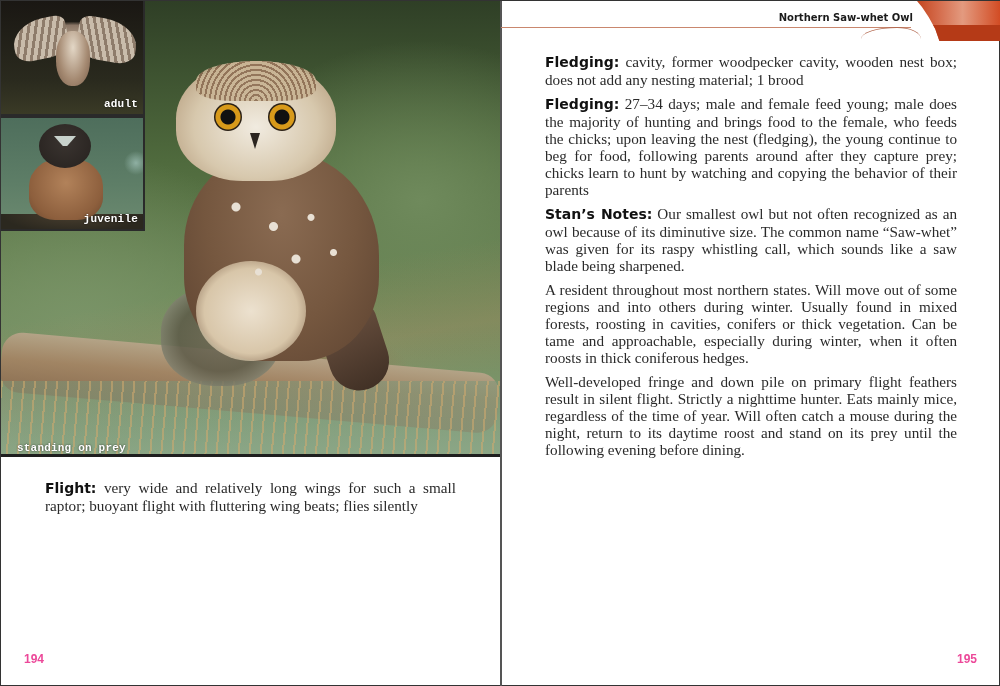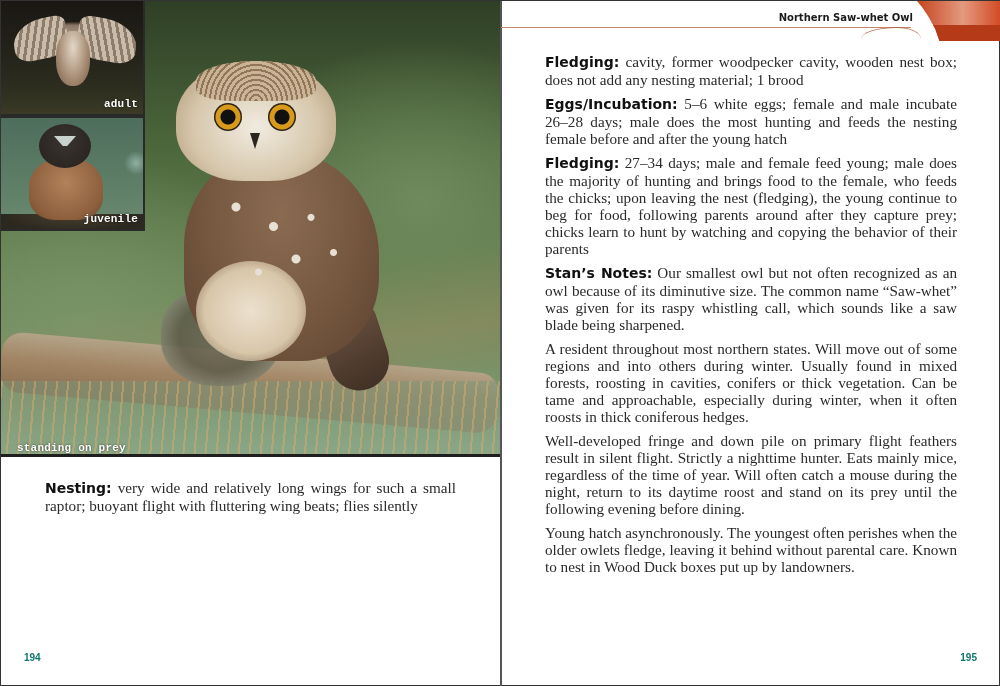--- a/index.html
+++ b/index.html
@@ -99,21 +99,21 @@
     .header-rule-curve { position: absolute; left: 360px; top: 26px; width: 60px; height: 12px;
       border-top: 1px solid #b46b52; border-radius: 60% 40% 0 0 / 100% 100% 0 0; }
     .header-title { position: absolute; right: 87px; top: 11px; font-family: "DejaVu Sans", sans-serif;
       font-weight: bold; font-size: 10px; color: #1a1a1a; }
     .banner { position: absolute; left: 416px; top: 0; width: 83px; height: 40px;
       clip-path: polygon(0 0, 100% 0, 100% 100%, 27% 100%, 22% 70%, 14% 40%, 6% 15%);
       background: linear-gradient(180deg, transparent 0 24px, #b53a17 24px 40px),
                   linear-gradient(90deg, #c4461f 0%, #d46a4a 25%, #e39a7f 55%, #d24c24 100%); }
 
     .page-number { position: absolute; top: 651px; font-family: "Liberation Sans", sans-serif; font-weight: bold;
-      font-size: 10px; color: #0f766e; }
+      font-size: 12px; color: #ec4899; }
     .pn-left { left: 23px; }
     .pn-right { right: 23px; }
   </style>
 </head>
 <body>
 
 <div class="spread">
 
   <div class="page-left">
     <div class="main-photo">
@@ -143,41 +143,39 @@
     </div>
     <div class="inset inset-juvenile">
       <div class="ground"></div>
       <div class="bird"></div>
       <div class="head"></div>
       <div class="brow"></div>
       <span class="caption cap-juvenile">juvenile</span>
     </div>
 
     <div class="left-text">
-      <p class="entry"><span class="entry-label">Nesting:</span><span> very wide and relatively long wings for such a small raptor; buoyant flight with fluttering wing beats; flies silently</span></p>
+      <p class="entry"><span class="entry-label">Flight:</span><span> very wide and relatively long wings for such a small raptor; buoyant flight with fluttering wing beats; flies silently</span></p>
     </div>
 
     <span class="page-number pn-left">194</span>
   </div>
 
   <div class="gutter"></div>
 
   <div class="page-right">
     <div class="header">
       <div class="header-rule"></div>
       <div class="header-rule-curve"></div>
       <span class="header-title">Northern Saw-whet Owl</span>
       <div class="banner"></div>
     </div>
 
     <div class="right-text">
       <p class="entry"><span class="entry-label">Fledging:</span><span> cavity, former woodpecker cavity, wooden nest box; does not add any nesting material; 1 brood</span></p>
-      <p class="entry"><span class="entry-label">Eggs/Incubation:</span><span> 5–6 white eggs; female and male incubate 26–28 days; male does the most hunting and feeds the nesting female before and after the young hatch</span></p>
       <p class="entry"><span class="entry-label">Fledging:</span><span> 27–34 days; male and female feed young; male does the majority of hunting and brings food to the female, who feeds the chicks; upon leaving the nest (fledging), the young continue to beg for food, following parents around after they capture prey; chicks learn to hunt by watching and copying the behavior of their parents</span></p>
       <p class="entry"><span class="entry-label">Stan’s Notes:</span><span> Our smallest owl but not often recognized as an owl because of its diminutive size. The common name “Saw-whet” was given for its raspy whistling call, which sounds like a saw blade being sharpened.</span></p>
       <p class="entry">A resident throughout most northern states. Will move out of some regions and into others during winter. Usually found in mixed forests, roosting in cavities, conifers or thick vegetation. Can be tame and approachable, especially during winter, when it often roosts in thick coniferous hedges.</p>
       <p class="entry">Well-developed fringe and down pile on primary flight feathers result in silent flight. Strictly a nighttime hunter. Eats mainly mice, regardless of the time of year. Will often catch a mouse during the night, return to its daytime roost and stand on its prey until the following evening before dining.</p>
-      <p class="entry">Young hatch asynchronously. The youngest often perishes when the older owlets fledge, leaving it behind without parental care. Known to nest in Wood Duck boxes put up by landowners.</p>
     </div>
 
     <span class="page-number pn-right">195</span>
   </div>
 </div>
 
 </body></html>

